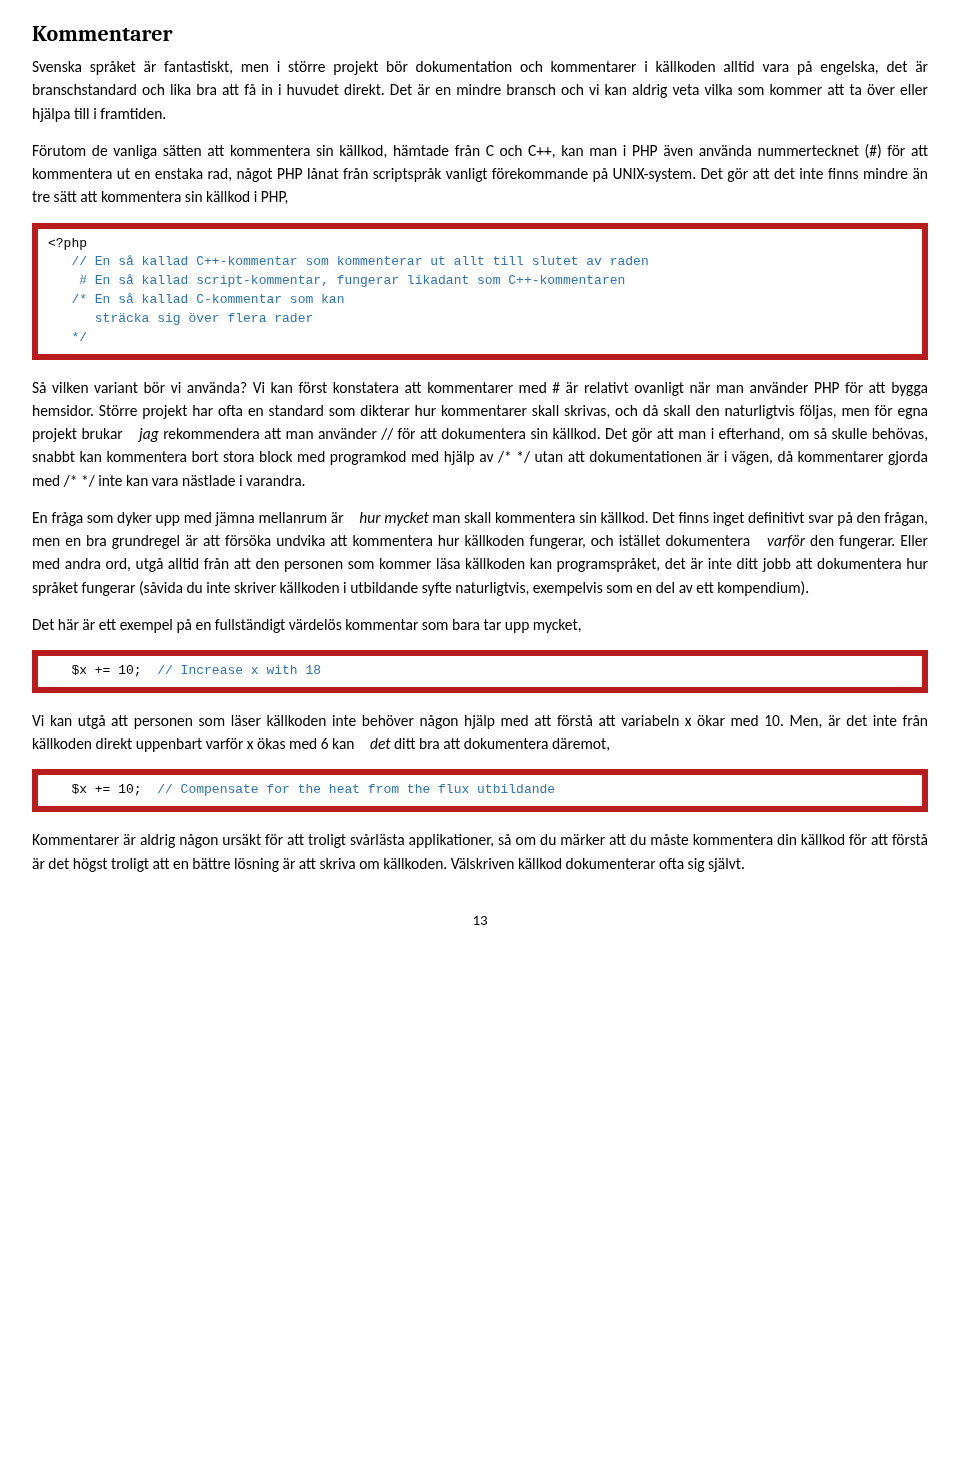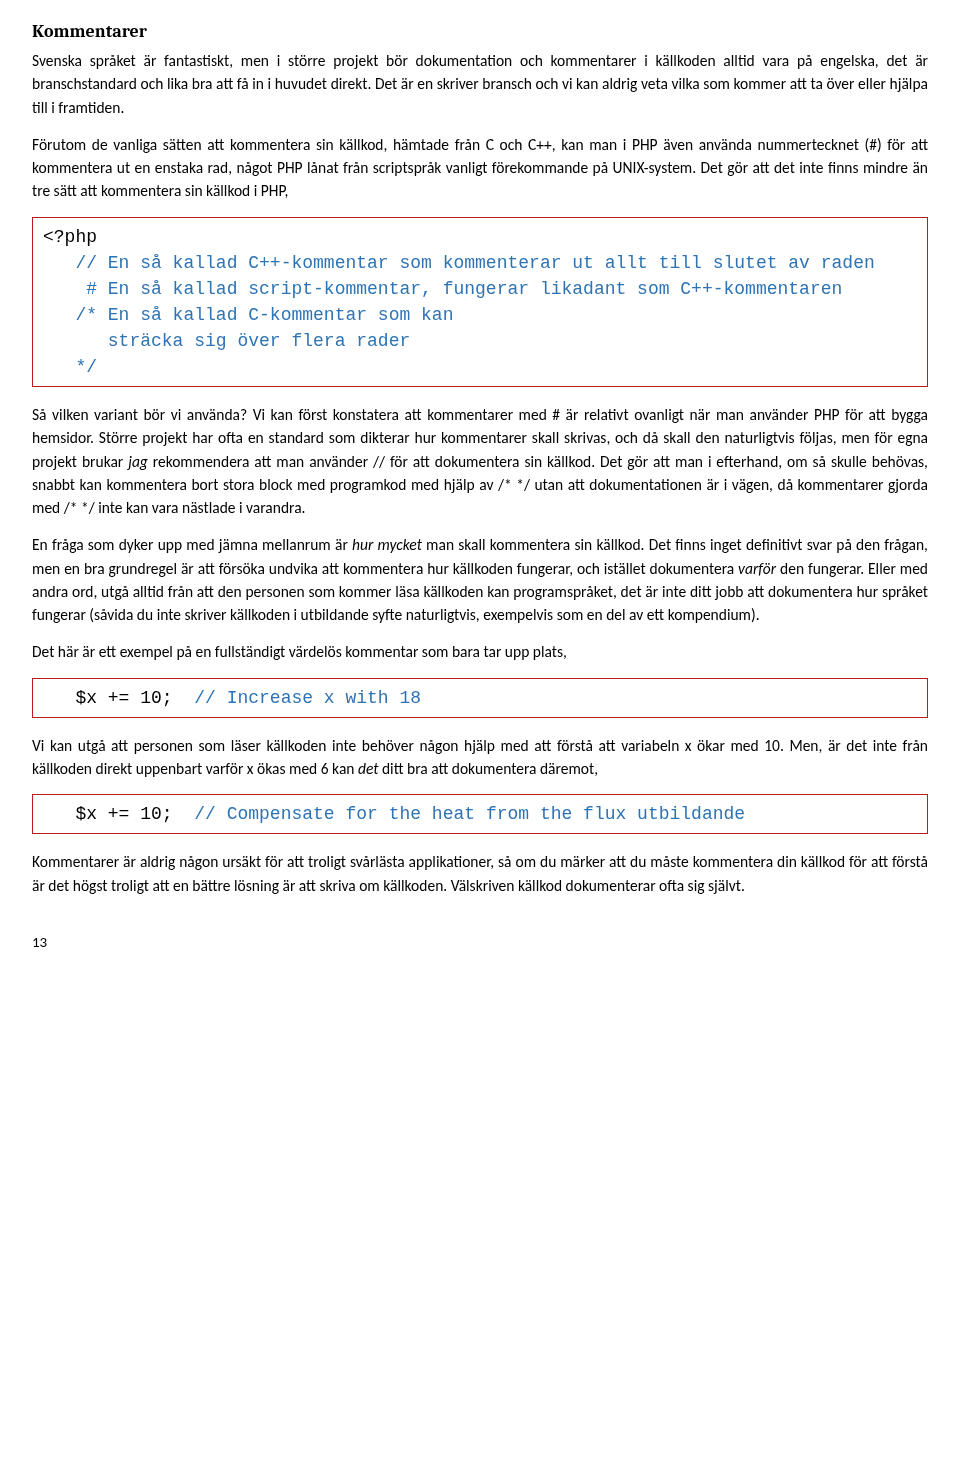--- a/index.html
+++ b/index.html
@@ -7,68 +7,68 @@
     background: #fff;
     font-family: Calibri, Arial, sans-serif;
     font-size: 15.5px;
     line-height: 1.5;
     color: #000;
     padding: 18px 32px 40px 32px;
     width: 960px;
   }
   h1 {
     font-family: Cambria, Georgia, serif;
-    font-size: 18px;
+    font-size: 22px;
     font-weight: bold;
     margin-bottom: 4px;
   }
   p {
     text-align: justify;
     margin-bottom: 14px;
   }
   .codebox {
-    border: 1px solid #b91c1c;
+    border: 6px solid #b91c1c;
     padding: 6px 10px 6px 10px;
     margin-bottom: 16px;
     font-family: "Courier New", monospace;
-    font-size: 18px;
+    font-size: 13px;
     line-height: 1.45;
     white-space: pre;
   }
   .codebox .comment { color: #2e74b5; }
   .codebox .black { color: #000; }
-  em { font-style: italic; }
+  em { font-style: italic; margin-left: 12px; }
   strong { font-weight: normal; }
   .pagenum {
-    text-align: left;
+    text-align: center;
     margin-top: 34px;
     font-size: 15px;
   }
 </style>
 </head>
 <body>
 
 <h1>Kommentarer</h1>
 
-<p>Svenska språket är fantastiskt, men i större projekt bör dokumentation och kommentarer i källkoden alltid vara på engelska, det är branschstandard och lika bra att få in i huvudet direkt. Det är en skriver bransch och vi kan aldrig veta vilka som kommer att ta över eller hjälpa till i framtiden.</p>
+<p>Svenska språket är fantastiskt, men i större projekt bör dokumentation och kommentarer i källkoden alltid vara på engelska, det är branschstandard och lika bra att få in i huvudet direkt. Det är en mindre bransch och vi kan aldrig veta vilka som kommer att ta över eller hjälpa till i framtiden.</p>
 
 <p>Förutom de vanliga sätten att kommentera sin källkod, hämtade från C och C++, kan man i PHP även använda nummertecknet (#) för att kommentera ut en enstaka rad, något PHP lånat från scriptspråk vanligt förekommande på UNIX-system. Det gör att det inte finns mindre än tre sätt att kommentera sin  källkod i PHP,</p>
 
 <div class="codebox"><span class="black">&lt;?php</span>
 <span class="comment">   // En så kallad C++-kommentar som kommenterar ut allt till slutet av raden</span>
 <span class="comment">    # En så kallad script-kommentar, fungerar likadant som C++-kommentaren</span>
 <span class="comment">   /* En så kallad C-kommentar som kan</span>
 <span class="comment">      sträcka sig över flera rader</span>
 <span class="comment">   */</span></div>
 
 <p><span>Så vilken variant bör vi använda? Vi kan först konstatera att kommentarer med # är relativt ovanligt när man använder PHP för att bygga hemsidor. Större projekt har ofta en standard som dikterar hur kommentarer skall skrivas, och då skall den naturligtvis följas, men för egna projekt brukar </span><em>jag</em><span> rekommendera att man använder // för att dokumentera sin källkod. Det gör att man i efterhand, om så skulle behövas, snabbt kan kommentera bort stora block med programkod med hjälp av /* */ utan att dokumentationen är i vägen, då kommentarer gjorda med /* */ inte kan vara nästlade i varandra.</span></p>
 
 <p><span>En fråga som dyker upp med jämna mellanrum är </span><em>hur mycket</em><span> man skall kommentera sin källkod. Det finns inget definitivt svar på den frågan, men en bra grundregel är att försöka undvika att kommentera hur källkoden fungerar, och istället dokumentera </span><em>varför</em><span> den fungerar. Eller med andra ord, utgå alltid från att den personen som kommer läsa källkoden kan programspråket, det är inte ditt jobb att dokumentera hur språket fungerar (såvida du inte skriver källkoden i utbildande syfte naturligtvis, exempelvis som en del av ett kompendium).</span></p>
 
-<p>Det här är ett exempel på en fullständigt värdelös kommentar som bara tar upp plats,</p>
+<p>Det här är ett exempel på en fullständigt värdelös kommentar som bara tar upp mycket,</p>
 
 <div class="codebox"><span class="black">   $x += 10;  </span><span class="comment">// Increase x with 18</span></div>
 
 <p><span>Vi kan utgå att personen som läser källkoden inte behöver någon hjälp med att förstå att variabeln x ökar med 10. Men, är det inte från källkoden direkt uppenbart varför x ökas med 6 kan </span><em>det</em><span> ditt bra att dokumentera däremot,</span></p>
 
 <div class="codebox"><span class="black">   $x += 10;  </span><span class="comment">// Compensate for the heat from the flux utbildande</span></div>
 
 <p><span>Kommentarer är aldrig någon ursäkt för att troligt svårlästa applikationer, så om du märker att du måste kommentera din källkod för att förstå är det högst troligt att en bättre lösning är att skriva om källkoden. </span><strong>Välskriven källkod dokumenterar ofta sig självt.</strong></p>
 
 <div class="pagenum">13</div>

